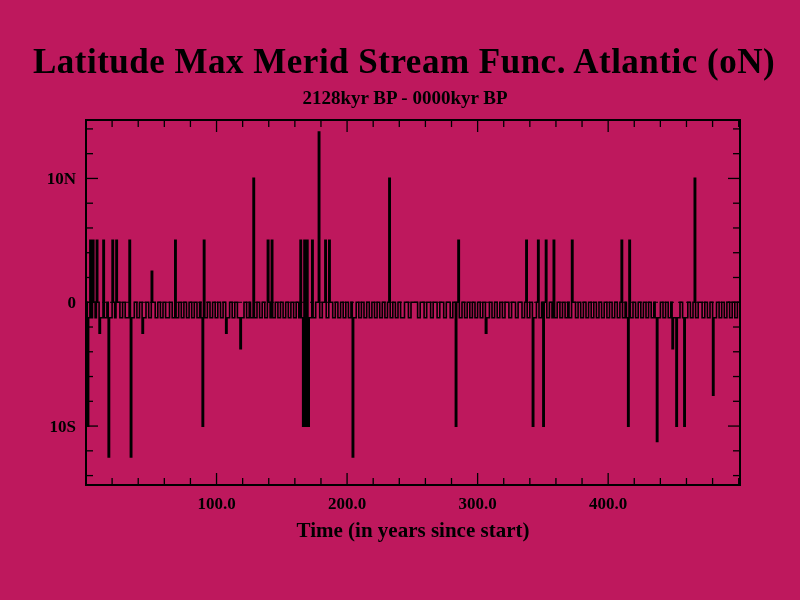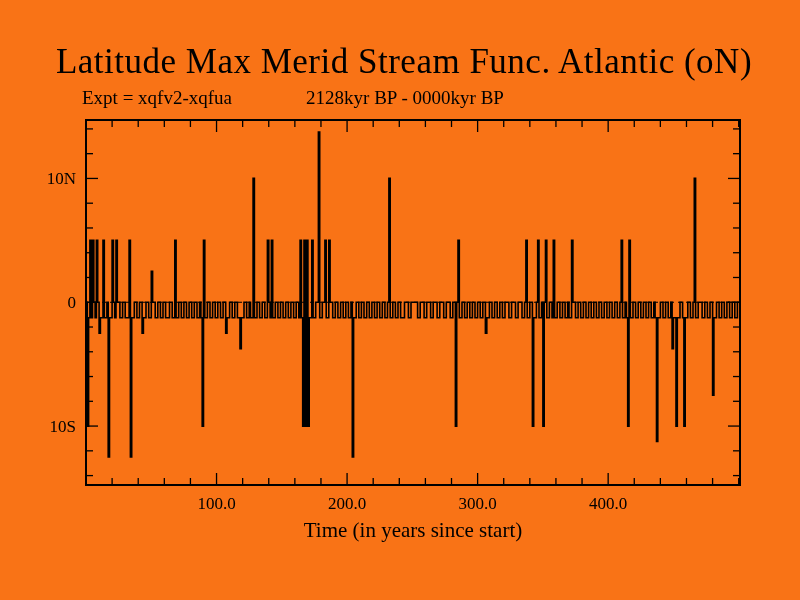--- a/index.html
+++ b/index.html
@@ -1,34 +1,33 @@
 <!DOCTYPE html>
 <html><head>
 <meta charset="utf-8">
 <style>
   html,body{margin:0;padding:0;background:#ffffff;}
-  .page{position:relative;width:800px;height:600px;background:#f97316;overflow:hidden;
-        font-family:"Liberation Serif",serif;color:#000;}
+  .page{position:relative;width:800px;height:600px;background:#be185d;overflow:hidden;
+        font-family:"Liberation Serif",serif;color:#000;font-weight:bold;}
   .chart-title{position:absolute;top:42px;left:0;width:808px;text-align:center;
         font-size:35px;letter-spacing:0.5px;white-space:nowrap;}
   .sub{position:absolute;top:87px;font-size:19px;white-space:nowrap;}
   .sub.expt{left:82px;}
   .sub.period{left:0;width:810px;text-align:center;}
   .sub.months{right:60px;}
   .xaxis-title{position:absolute;top:518px;left:13px;width:800px;text-align:center;
         font-size:21px;white-space:nowrap;}
   svg{position:absolute;top:0;left:0;}
   svg text{font-family:"Liberation Serif",serif;fill:#000;}
 </style>
 </head>
 <body>
 
 <div class="page">
   <div class="chart-title">Latitude Max Merid Stream Func. Atlantic (oN)</div>
-  <div class="sub expt">Expt = xqfv2-xqfua</div>
   <div class="sub period">2128kyr BP - 0000kyr BP</div>
   <svg id="chart" width="800" height="600" viewBox="0 0 800 600">
       <line x1="86" x2="740" y1="302.2523744911805" y2="302.2523744911805" stroke="#000000" stroke-width="1" stroke-dasharray="4 4"></line>
       <rect x="86" y="120" width="654" height="365" fill="none" stroke="#000000" stroke-width="2"></rect>
       <line x1="112.10778443113773" x2="112.10778443113773" y1="485" y2="478" stroke="#000000" stroke-width="1.3"></line>
       <line x1="112.10778443113773" x2="112.10778443113773" y1="120" y2="127" stroke="#000000" stroke-width="1.3"></line>
       <line x1="138.21556886227546" x2="138.21556886227546" y1="485" y2="478" stroke="#000000" stroke-width="1.3"></line>
       <line x1="138.21556886227546" x2="138.21556886227546" y1="120" y2="127" stroke="#000000" stroke-width="1.3"></line>
       <line x1="164.32335329341316" x2="164.32335329341316" y1="485" y2="478" stroke="#000000" stroke-width="1.3"></line>
       <line x1="164.32335329341316" x2="164.32335329341316" y1="120" y2="127" stroke="#000000" stroke-width="1.3"></line>

